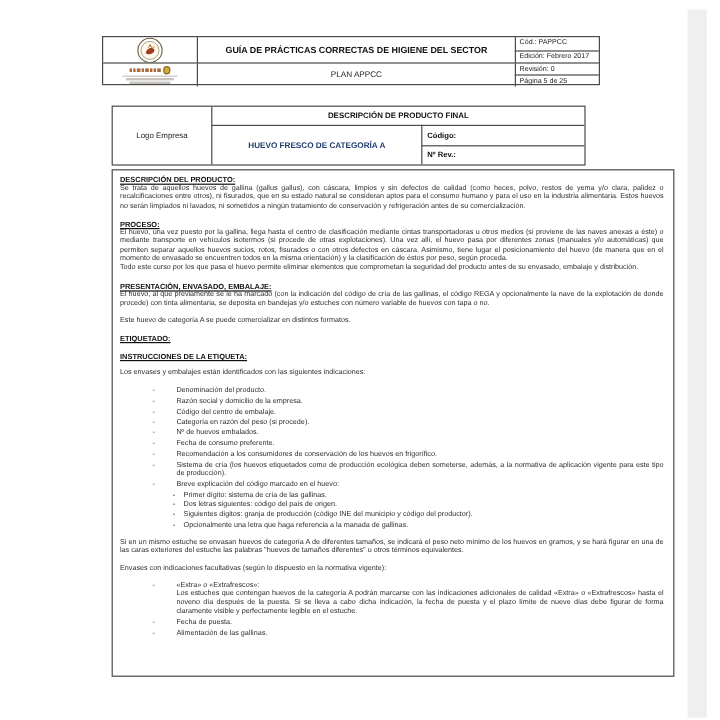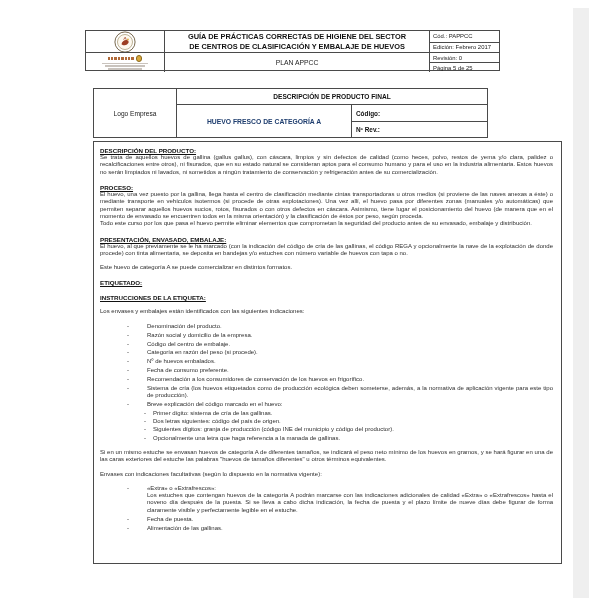--- a/index.html
+++ b/index.html
@@ -77,21 +77,20 @@
       <svg class="seal" viewBox="0 0 24 24">
         <circle cx="12" cy="12" r="11" fill="#ffffff" stroke="#6b5b3e" stroke-width="1"></circle>
         <circle cx="12" cy="12" r="8.2" fill="#fdf8ee" stroke="#9a8a60" stroke-width="0.7"></circle>
         <path d="M8.2,14.5 C8.6,9.8 14.6,8.2 15.9,11.4 C16.6,14.2 11.6,16.4 9.4,15.2 Z" fill="#9c3d22"></path>
         <path d="M10.5,9.5 L12.2,6.8 L13.4,9.6" fill="none" stroke="#9c3d22" stroke-width="0.8"></path>
         <circle cx="15.2" cy="9.3" r="1" fill="#d9a93c"></circle>
       </svg>
     </div>
     <div id="cell-title" class="cell bl">
       <span>GUÍA DE PRÁCTICAS CORRECTAS DE HIGIENE DEL SECTOR</span>
-      <span>DE CENTROS DE CLASIFICACIÓN Y EMBALAJE DE HUEVOS</span>
     </div>
     <div id="cell-cod" class="cell bl meta-cell">Cód.: PAPPCC</div>
     <div id="cell-edicion" class="cell bl bt meta-cell">Edición: Febrero 2017</div>
     <div id="cell-wordmark" class="cell bt">
       <div class="wm-row">
         <span class="wm-letters">
           <i></i>
             <i></i>
             <i></i>
             <i></i>

